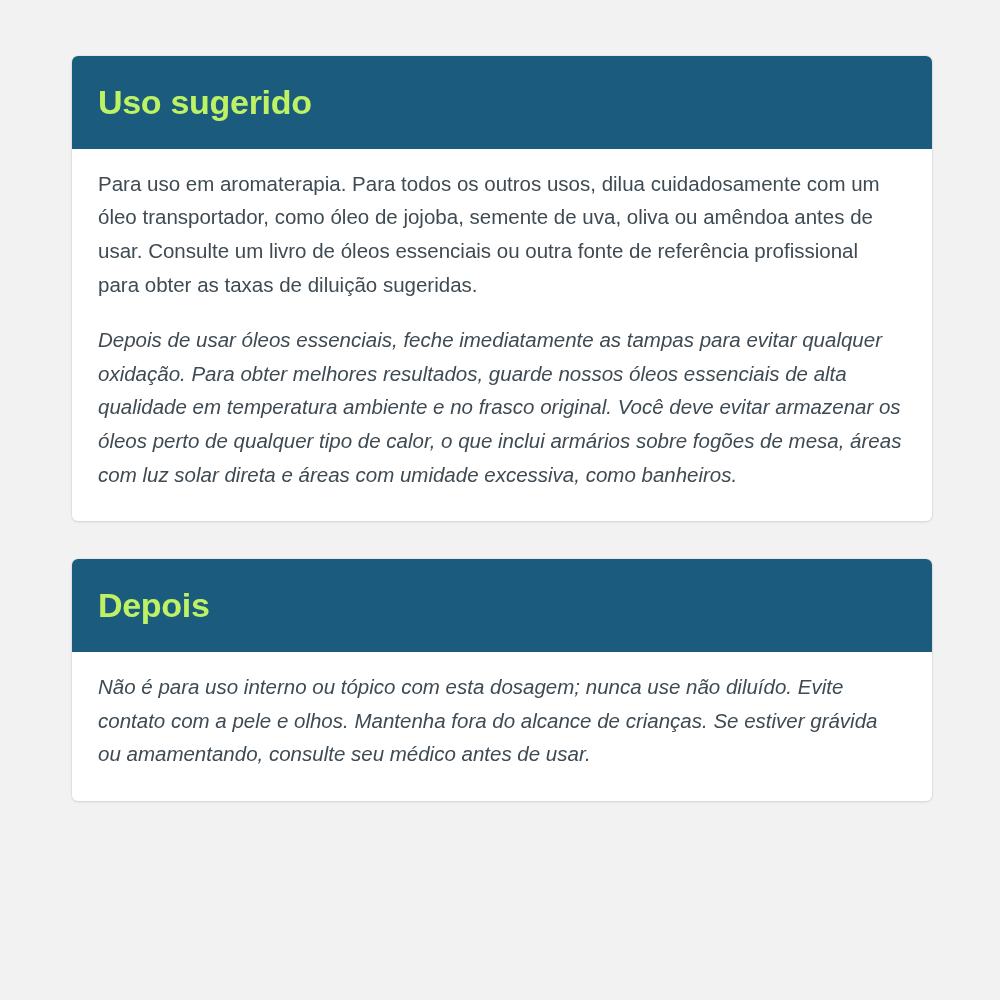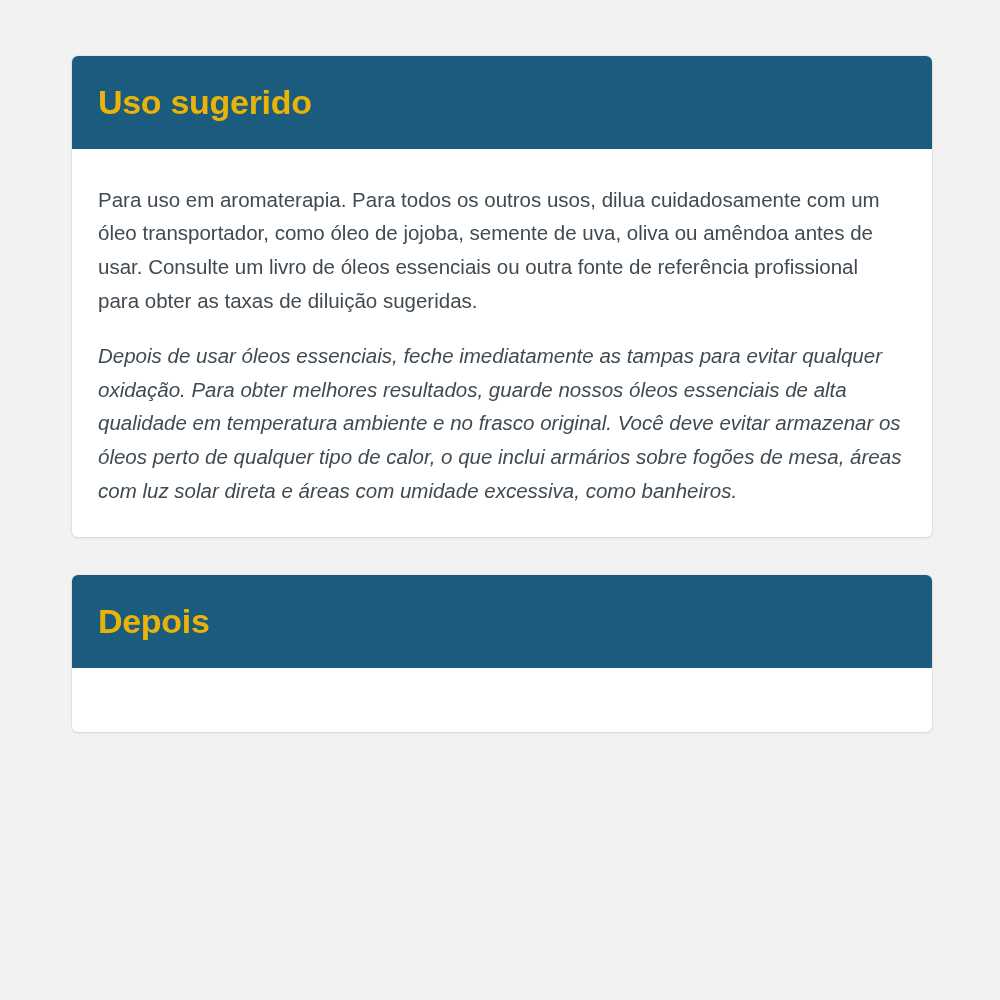--- a/index.html
+++ b/index.html
@@ -27,28 +27,28 @@
     border-radius: 6px;
     overflow: hidden;
     box-shadow: 0 1px 3px rgba(0,0,0,0.10), 0 0 0 1px rgba(0,0,0,0.03);
   }
   .card-header {
     background: #1b5b7d;
     padding: 26px 28px 26px 26px;
   }
   .card-header h2 {
     margin: 0;
-    color: #eab308;
+    color: #bef264;
     font-size: 34px;
     line-height: 1.2;
     font-weight: 700;
     letter-spacing: -0.3px;
   }
   .card-body {
-    padding: 34px 30px 30px 26px;
+    padding: 18px 30px 30px 26px;
   }
   .card-body p {
     margin: 0 0 22px 0;
     color: #3f4a52;
     font-size: 20.5px;
     line-height: 1.64;
     font-weight: 400;
   }
   .card-body p:last-child {
     margin-bottom: 0;
@@ -68,16 +68,17 @@
       <p>Para uso em aromaterapia. Para todos os outros usos, dilua cuidadosamente com um óleo transportador, como óleo de jojoba, semente de uva, oliva ou amêndoa antes de usar. Consulte um livro de óleos essenciais ou outra fonte de referência profissional para obter as taxas de diluição sugeridas.</p>
       <p>Depois de usar óleos essenciais, feche imediatamente as tampas para evitar qualquer oxidação. Para obter melhores resultados, guarde nossos óleos essenciais de alta qualidade em temperatura ambiente e no frasco original. Você deve evitar armazenar os óleos perto de qualquer tipo de calor, o que inclui armários sobre fogões de mesa, áreas com luz solar direta e áreas com umidade excessiva, como banheiros.</p>
     </div>
   </section>
 
   <section class="card">
     <div class="card-header">
       <h2>Depois</h2>
     </div>
     <div class="card-body">
+      <p>Não é para uso interno ou tópico com esta dosagem; nunca use não diluído. Evite contato com a pele e olhos. Mantenha fora do alcance de crianças. Se estiver grávida ou amamentando, consulte seu médico antes de usar.</p>
     </div>
   </section>
 
 </div>
 
 </body></html>

